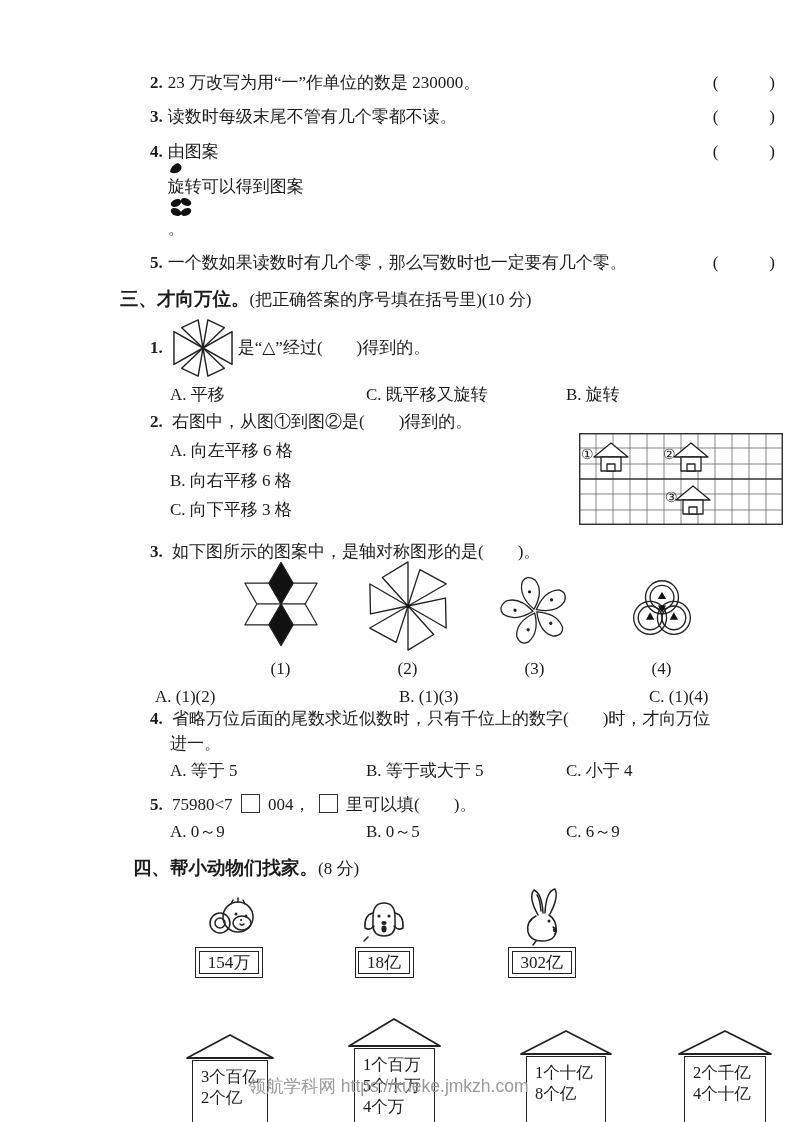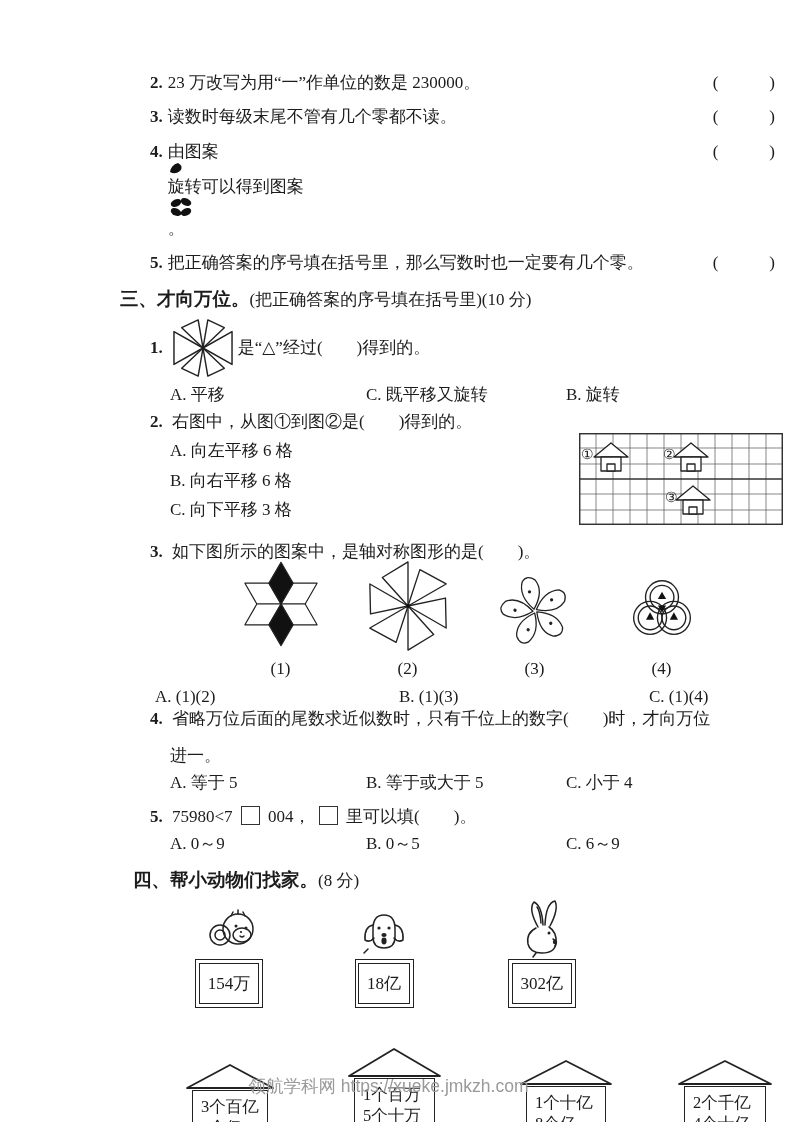--- a/index.html
+++ b/index.html
@@ -26,21 +26,21 @@
   .figrow{display:flex;align-items:flex-end;margin:6px 0 0 128px;gap:22px;height:86px;}
   .figcell{width:105px;display:flex;justify-content:center;align-items:flex-end;}
   .figlabels{display:flex;margin:4px 0 0 128px;gap:22px;}
   .figlabels span{width:105px;text-align:center;}
   .sq{display:inline-block;width:17px;height:17px;border:1.2px solid #333;vertical-align:-3px;margin:0 4px;background:#fff;}
   .inlineicon{vertical-align:-2px;margin:0 1px;}
   
   .animalrow{display:flex;align-items:flex-end;margin:4px 0 0 0;}
   .animal{display:flex;flex-direction:column;align-items:center;}
   .sign{border:1.8px solid #222;padding:2.5px;background:#fff;}
-  .sign-inner{border:1px solid #222;padding:9px 8px;white-space:nowrap;font-size:17px;}
+  .sign-inner{border:1px solid #222;padding:0 8px;white-space:nowrap;font-size:17px;}
   
   .houserow{display:flex;align-items:flex-end;margin-top:38px;}
   .bighouse{display:flex;flex-direction:column;}
   .bighouse-body{border:1.6px solid #222;margin:0 7px;padding:5px 6px 6px 8px;background:#fff;}
   .bighouse-body div{white-space:nowrap;font-size:16.5px;line-height:1.3;}
   .footer{position:absolute;left:0;right:16px;bottom:24px;text-align:center;color:#9a9a9a;
           font-family:"Liberation Sans","DejaVu Sans",sans-serif;font-size:17.5px;}
   svg{display:block;}
   .stroke{fill:none;stroke:#222;stroke-width:1.5;stroke-linejoin:round;stroke-linecap:round;}
 </style>
@@ -71,21 +71,21 @@
               <ellipse cx="17" cy="5" rx="5.5" ry="3.6" transform="rotate(25 17 5)"></ellipse>
               <ellipse cx="7" cy="15" rx="5.5" ry="3.6" transform="rotate(25 7 15)"></ellipse>
               <ellipse cx="17" cy="15" rx="5.5" ry="3.6" transform="rotate(-25 17 15)"></ellipse>
             </g>
           </svg><span>。</span>
     </span>
     <span class="paren">(　　　)</span>
   </div>
   <div class="tf-row">
     <span class="num">5.</span>
-    <span>把正确答案的序号填在括号里，那么写数时也一定要有几个零。</span>
+    <span>一个数如果读数时有几个零，那么写数时也一定要有几个零。</span>
     <span class="paren">(　　　)</span>
   </div>
 
   <div class="sec-head">
     <span>三、才向万位。</span><span class="note">(把正确答案的序号填在括号里)(10 分)</span>
   </div>
 
   <div class="q1row">
     <span class="num">1.</span>
     <svg width="70" height="60" viewBox="-35 -31 70 62">
@@ -237,21 +237,21 @@
   <div class="optrow" style="margin-left:55px;grid-template-columns:200px 206px auto;gap:44px;">
     <span class="opt">A. (1)(2)</span>
     <span class="opt">B. (1)(3)</span>
     <span class="opt">C. (1)(4)</span>
   </div>
 
   <div class="qline" style="margin-top:1px;">
     <span class="num">4.</span>
     <span>省略万位后面的尾数求近似数时，只有千位上的数字(　　)时，才向万位</span>
   </div>
-  <div class="qline" style="margin-left:70px;margin-top:16px;">
+  <div class="qline" style="margin-left:70px;margin-top:4px;">
     <span>进一。</span>
   </div>
   <div class="optrow">
     <span class="opt">A. 等于 5</span>
     <span class="opt">B. 等于或大于 5</span>
     <span class="opt">C. 小于 4</span>
   </div>
 
   <div class="qline" style="margin-top:12px;">
     <span class="num">5.</span>

